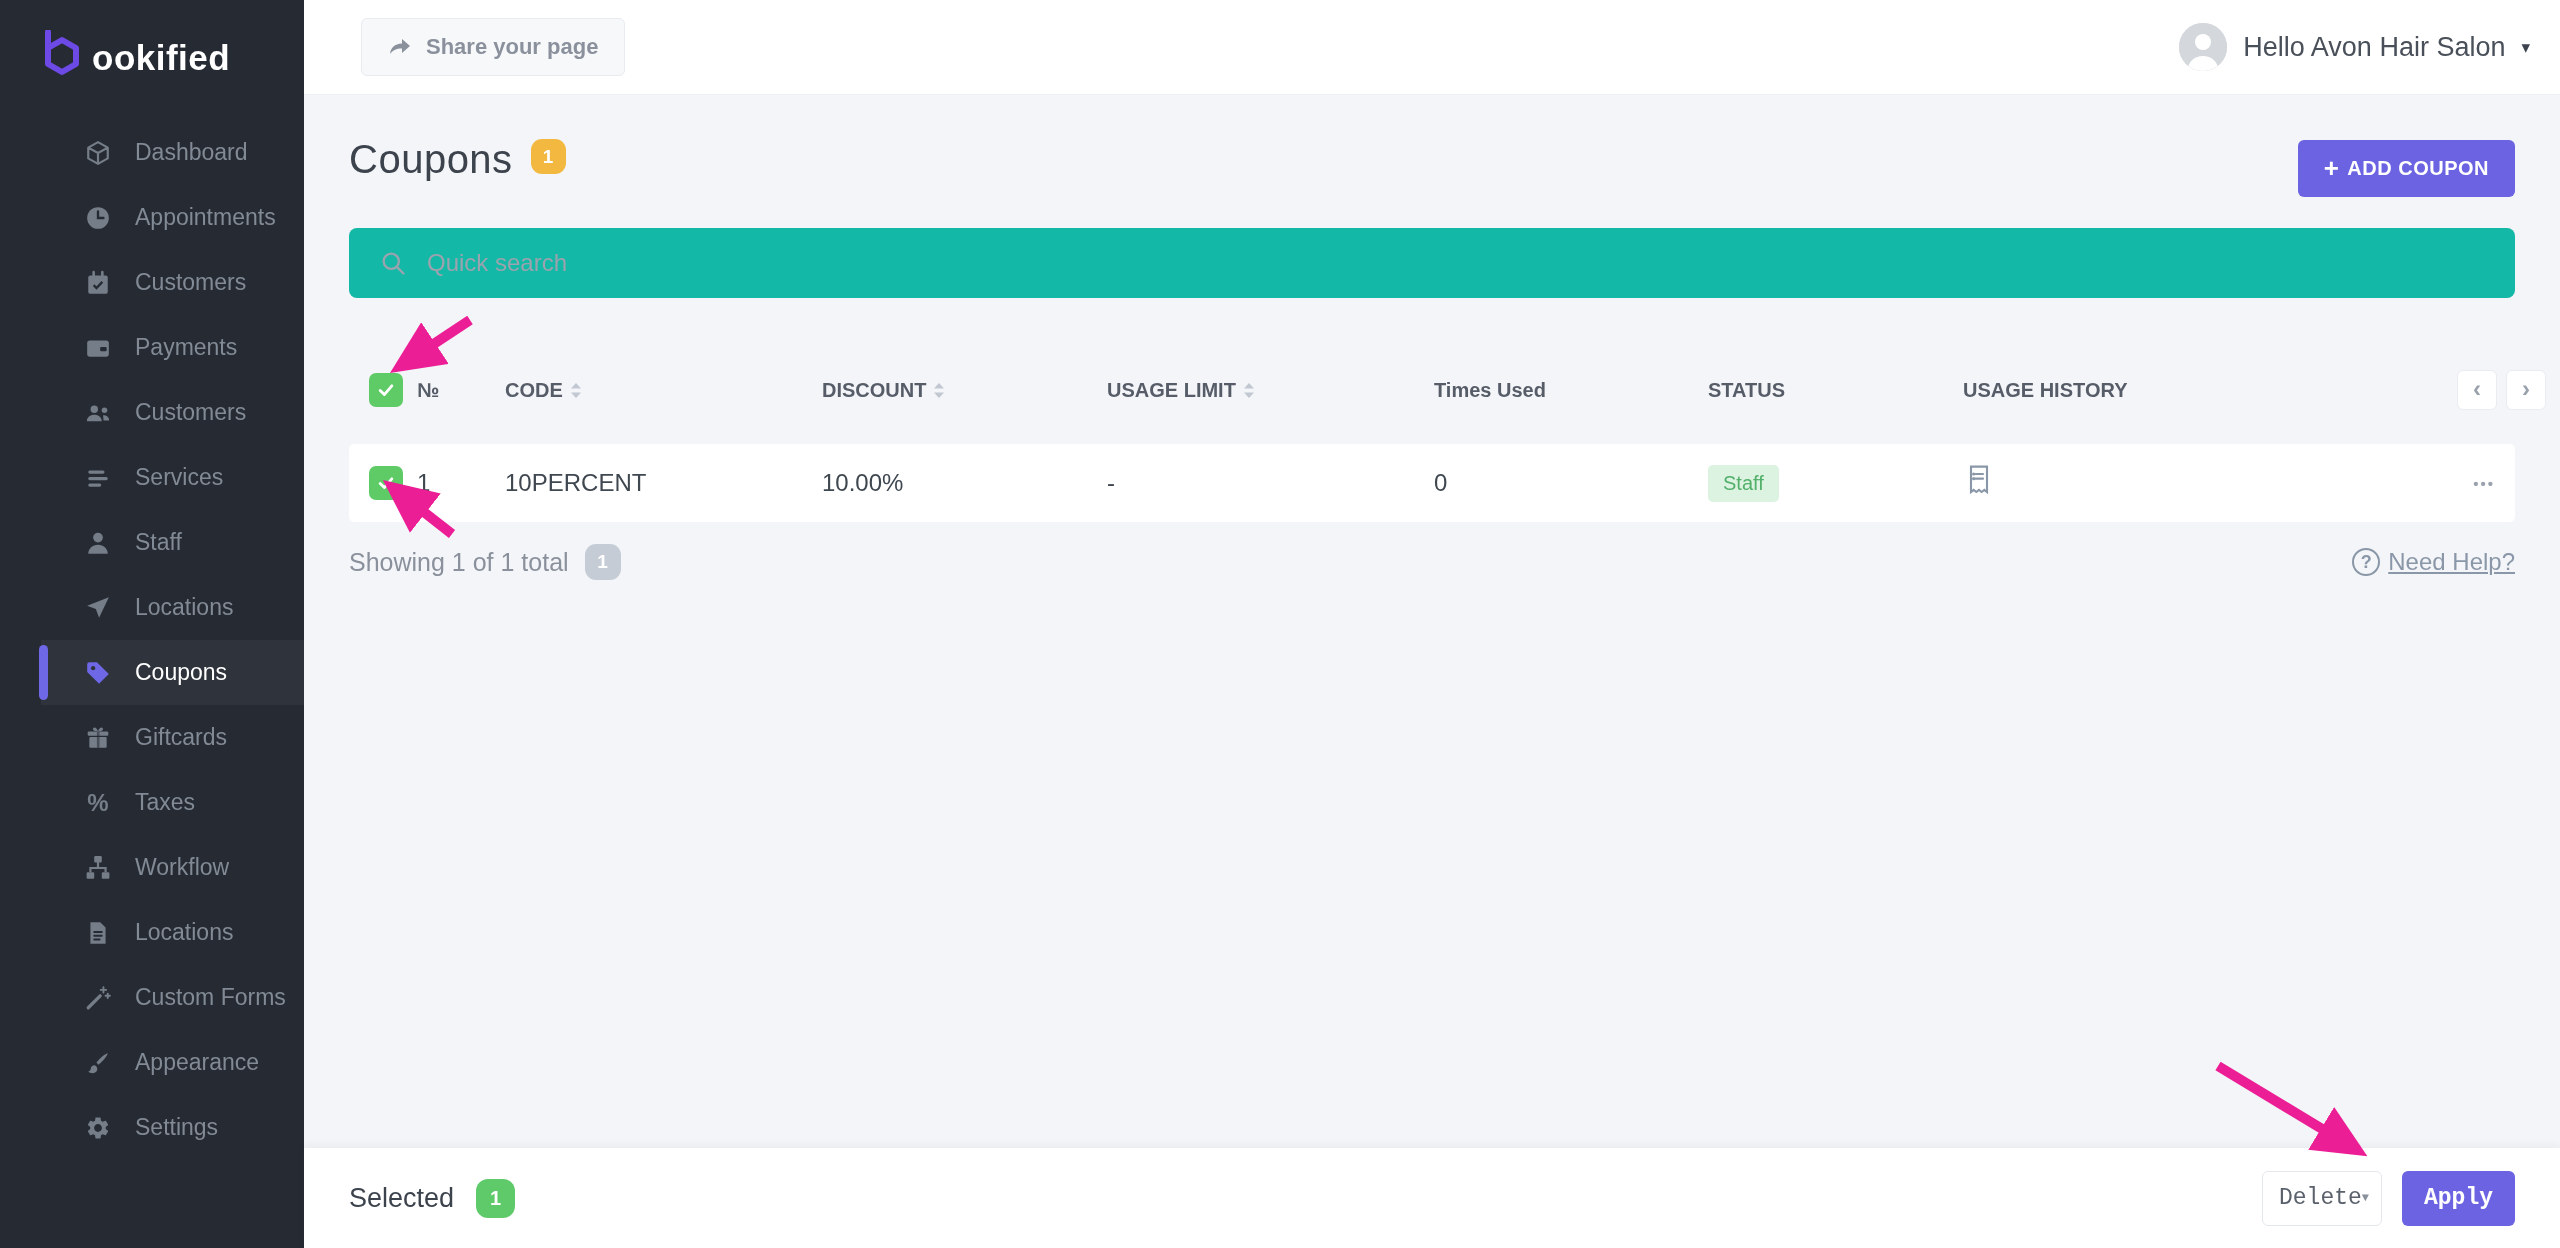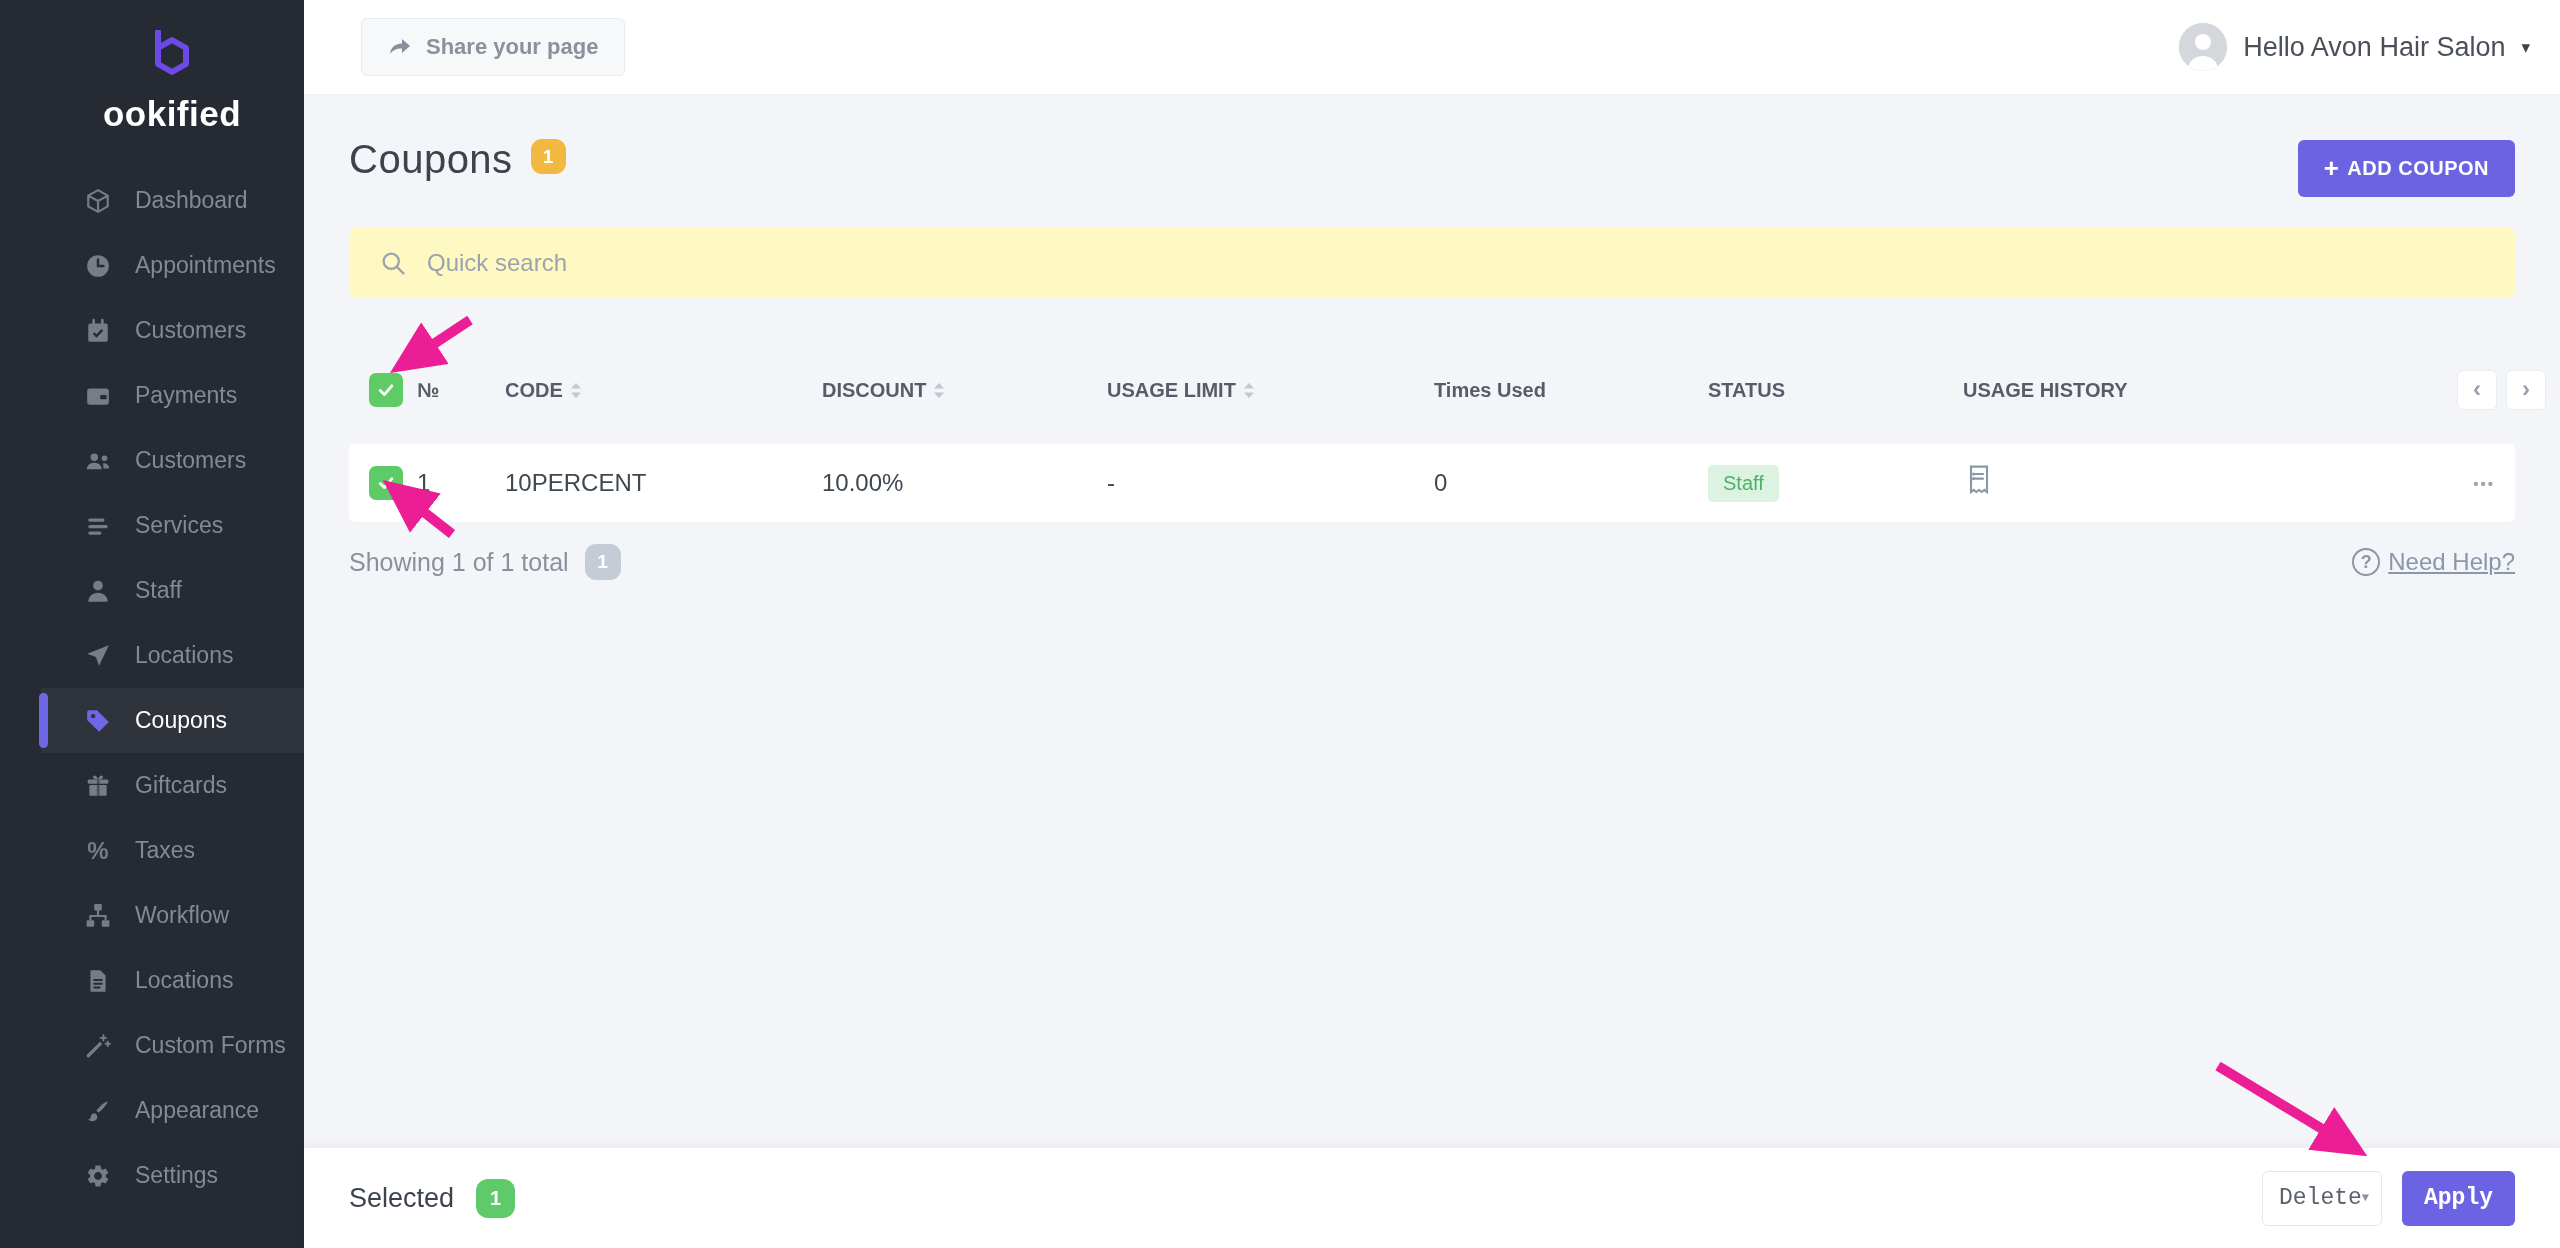--- a/index.html
+++ b/index.html
@@ -2,21 +2,21 @@
 <html><head>
 <meta charset="utf-8">
 <style>
   * { margin:0; padding:0; box-sizing:border-box; }
   html,body { width:2560px; height:1248px; overflow:hidden;
     font-family:"Liberation Sans","DejaVu Sans",sans-serif; background:#f4f5f8; }
 
   
   .sidebar { position:absolute; left:0; top:0; width:304px; height:1248px;
     background:#262b33; z-index:5; }
-  .logo { display:flex; align-items:center; gap:8px; padding:30px 0 26px 40px; cursor:pointer;flex-direction:column; }
+  .logo { display:flex; align-items:center; gap:8px; padding:30px 0 26px 40px; cursor:pointer; }
   .logo-text { color:#ffffff; font-size:35px; font-weight:bold; letter-spacing:.5px; }
   .nav { margin-top:8px;margin-left:41px; }
   .nav-item { position:relative; height:65px; display:flex; align-items:center;
     gap:24px; padding-left:44px; color:#828a95; font-size:23px; cursor:pointer; }
   .nav-item svg { flex:0 0 26px; }
   .nav-item .pct { font-size:24px; font-weight:bold; color:#757d88; width:26px; text-align:center; }
   .nav-item.active { background:#2e333c; color:#ffffff; }
   .nav-item.active::before { content:""; position:absolute; left:-2px; top:5px;
     width:9px; height:55px; background:#6f68e6; border-radius:5px; }
 
@@ -38,21 +38,21 @@
   .page-title { font-size:40px; color:#3c434d; letter-spacing:.5px; }
   .count-badge { margin-left:18px; margin-top:2px; width:35px; height:35px; border-radius:11px;
     background:#f2b840; color:#fff; font-size:19px; font-weight:bold;
     display:flex; align-items:center; justify-content:center; }
   .add-btn { position:absolute; right:45px; top:45px; height:57px; padding:0 26px;
     background:#6b63e2; border:none; border-radius:6px; color:#fff;
     font-size:20px; font-weight:bold; letter-spacing:.5px; cursor:pointer;
     display:flex; align-items:center; gap:8px; font-family:inherit; }
   .add-plus { font-size:26px; font-weight:bold; }
 
-  .search-box { margin-top:46px; height:70px; background:#fef9c3; border-radius:8px;
+  .search-box { margin-top:46px; height:70px; background:#14b8a6; border-radius:8px;
     display:flex; align-items:center; padding:0 30px; gap:20px; }
   .search-box input { border:none; outline:none; flex:1; font-size:24px; color:#4a505a;
     font-family:inherit; background:transparent; }
   .search-box input::placeholder { color:#9aa3ae; }
 
   
   .tgrid { display:grid; padding:0 20px;
     grid-template-columns:48px 88px 317px 285px 327px 274px 255px 494px 1fr;
     align-items:center; }
   .thead { margin-top:60px; height:64px; color:#565d68; font-size:20px; font-weight:bold; }

